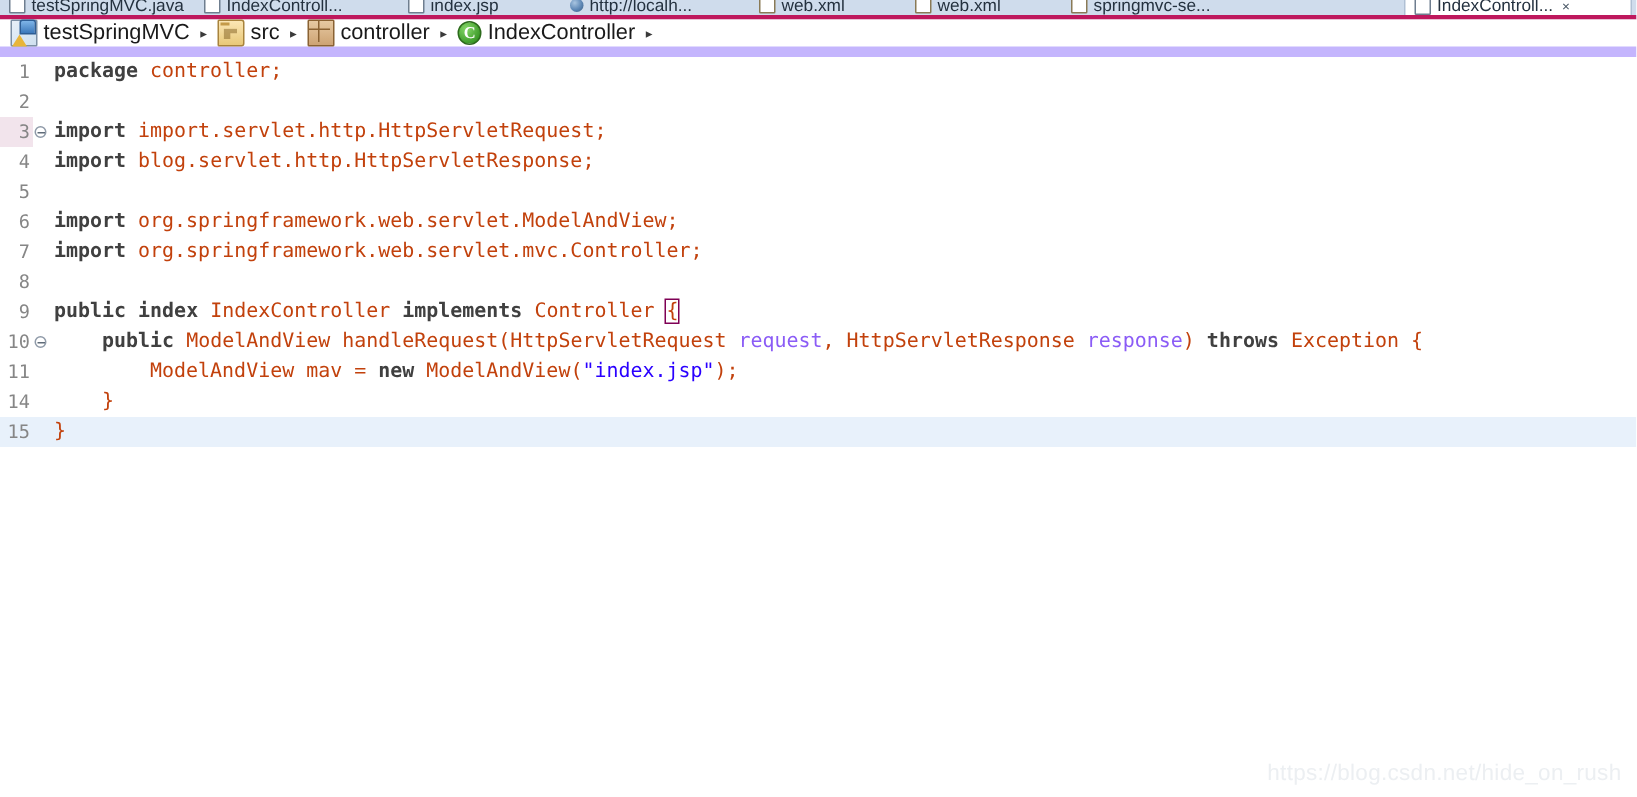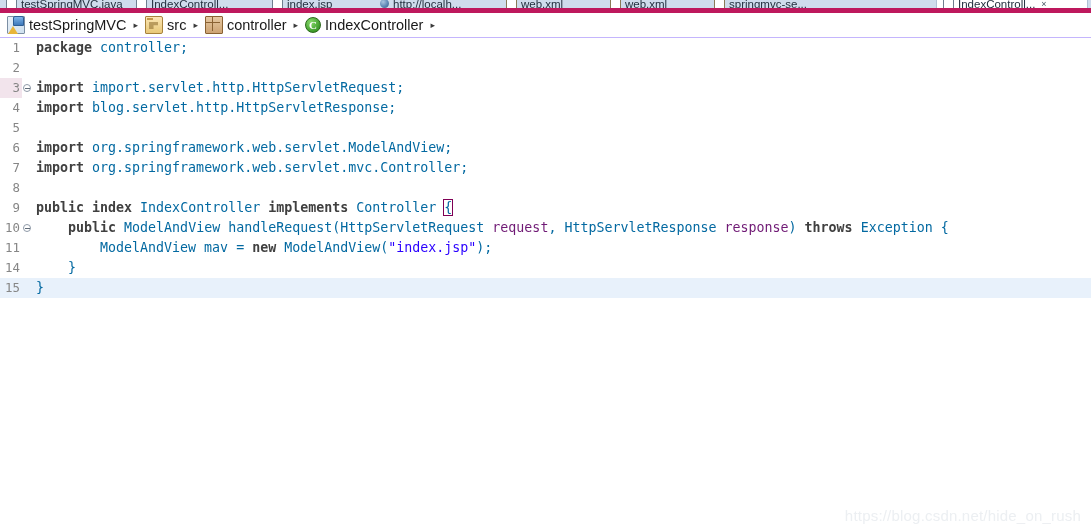--- a/index.html
+++ b/index.html
@@ -15,21 +15,21 @@
     position: relative;
   }
 
   
   #tabbar {
     position: absolute;
     left: 0; top: 0;
     width: 1091px;
     height: 13px;
     background: #cfdcec;
-    border-bottom: 5px solid #be185d;
+    border-bottom: 3px solid #be185d;
     overflow: hidden;
     box-sizing: border-box;
   }
   .tab {
     position: absolute;
     top: -6px;
     height: 19px;
     display: flex;
     align-items: center;
     gap: 4px;
@@ -80,21 +80,21 @@
     left: 0; top: 13px;
     width: 1091px;
     height: 25px;
     background: #ffffff;
     display: flex;
     align-items: center;
     padding-left: 5px;
     box-sizing: border-box;
     font-size: 14.5px;
     color: #1a1a1a;
-    border-bottom: 1px solid #c4b5fd;
+    border-bottom: 7px solid #c4b5fd;
   }
   .crumb {
     display: flex;
     align-items: center;
     gap: 4px;
     padding: 1px 2px;
   }
   .crumb-label { line-height: 17px; }
   .crumb-sep {
     color: #3a3a3a;
@@ -251,22 +251,22 @@
   .code {
     flex: 1 1 auto;
     background: #ffffff;
     line-height: 20px;
     color: #000000;
     padding-left: 2px;
   }
   
   .kw   { color: #404040; font-weight: bold; text-align: right; }
   .str  { color: #2a00ff; }
-  .parm { color: #701a75; }
-  .plain{ color: #0369a1; }
+  .parm { color: #8b5cf6; }
+  .plain{ color: #c2410c; }
   .brace-match {
     outline: 1px solid #7f0055;
     outline-offset: 0px;
   }
 
   
   #watermark {
     position: absolute;
     right: 10px;
     bottom: 7px;

